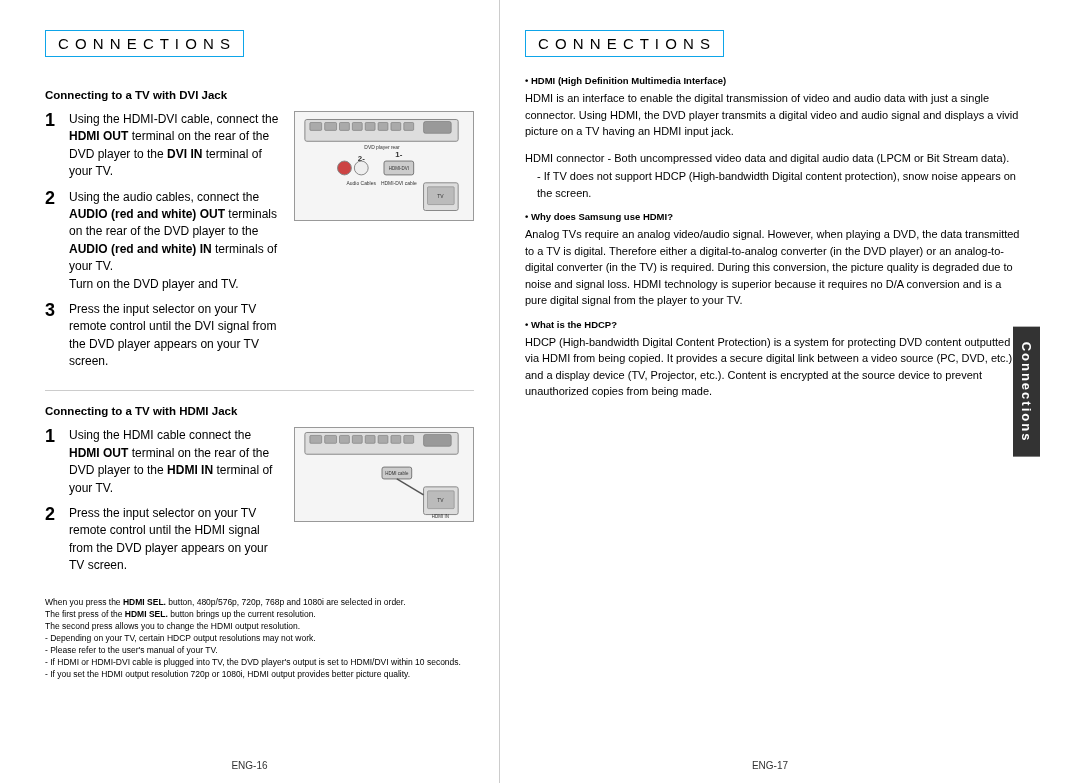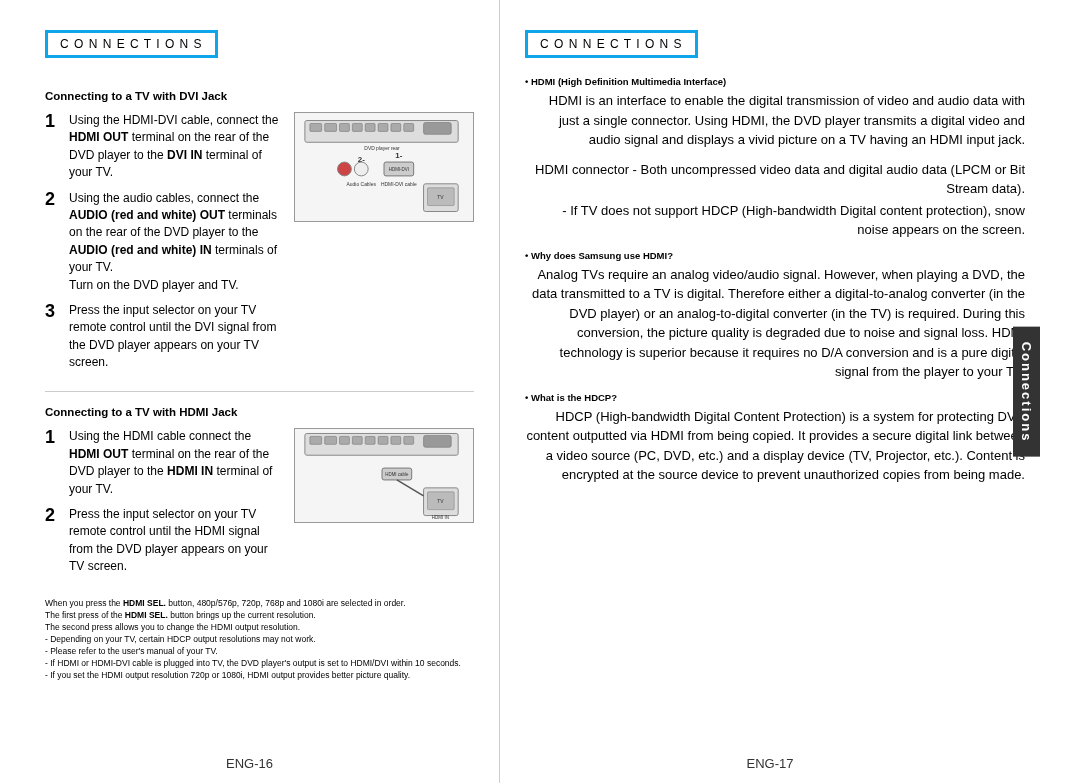--- a/index.html
+++ b/index.html
@@ -42,24 +42,24 @@
       text-orientation: mixed;
       background: #333;
       color: #fff;
       padding: 15px 6px;
       font-size: 13px;
       font-weight: bold;
       letter-spacing: 2px;
     }
 
     .section-header {
-      border: 3px solid #0ea5e9;
+      border: 1px solid #0ea5e9;
       text-align: center;
       padding: 4px 12px;
-      font-size: 12px;
+      font-size: 15px;
       letter-spacing: 1px;
       display: inline-block;
       margin-bottom: 18px;
     }
 
     .section-title {
       font-size: 11.5px;
       font-weight: bold;
       margin-bottom: 10px;
       margin-top: 14px;
@@ -139,42 +139,41 @@
       font-weight: bold;
     }
 
     .footer-text p {
       margin-bottom: 2px;
     }
 
     .page-num {
       position: absolute;
       bottom: 12px;
-      font-size: 13px;
+      font-size: 10px;
       color: #333;
     }
 
     .left-page .page-num { left: 50%; transform: translateX(-50%); }
     .right-page .page-num { left: 50%; transform: translateX(-50%); }
 
     
     .bullet-section {
       margin-bottom: 10px;
     }
 
     .bullet-title {
       font-size: 9.5px;
       font-weight: bold;
       margin-bottom: 4px;
     }
 
     .bullet-body {
-      font-size: 13px;
+      font-size: 11px;
       line-height: 1.5;
-      text-align: right;
     }
 
     .bullet-body p {
       margin-bottom: 2px;
     }
 
     .bullet-body .indent {
       padding-left: 12px;
     }
 

